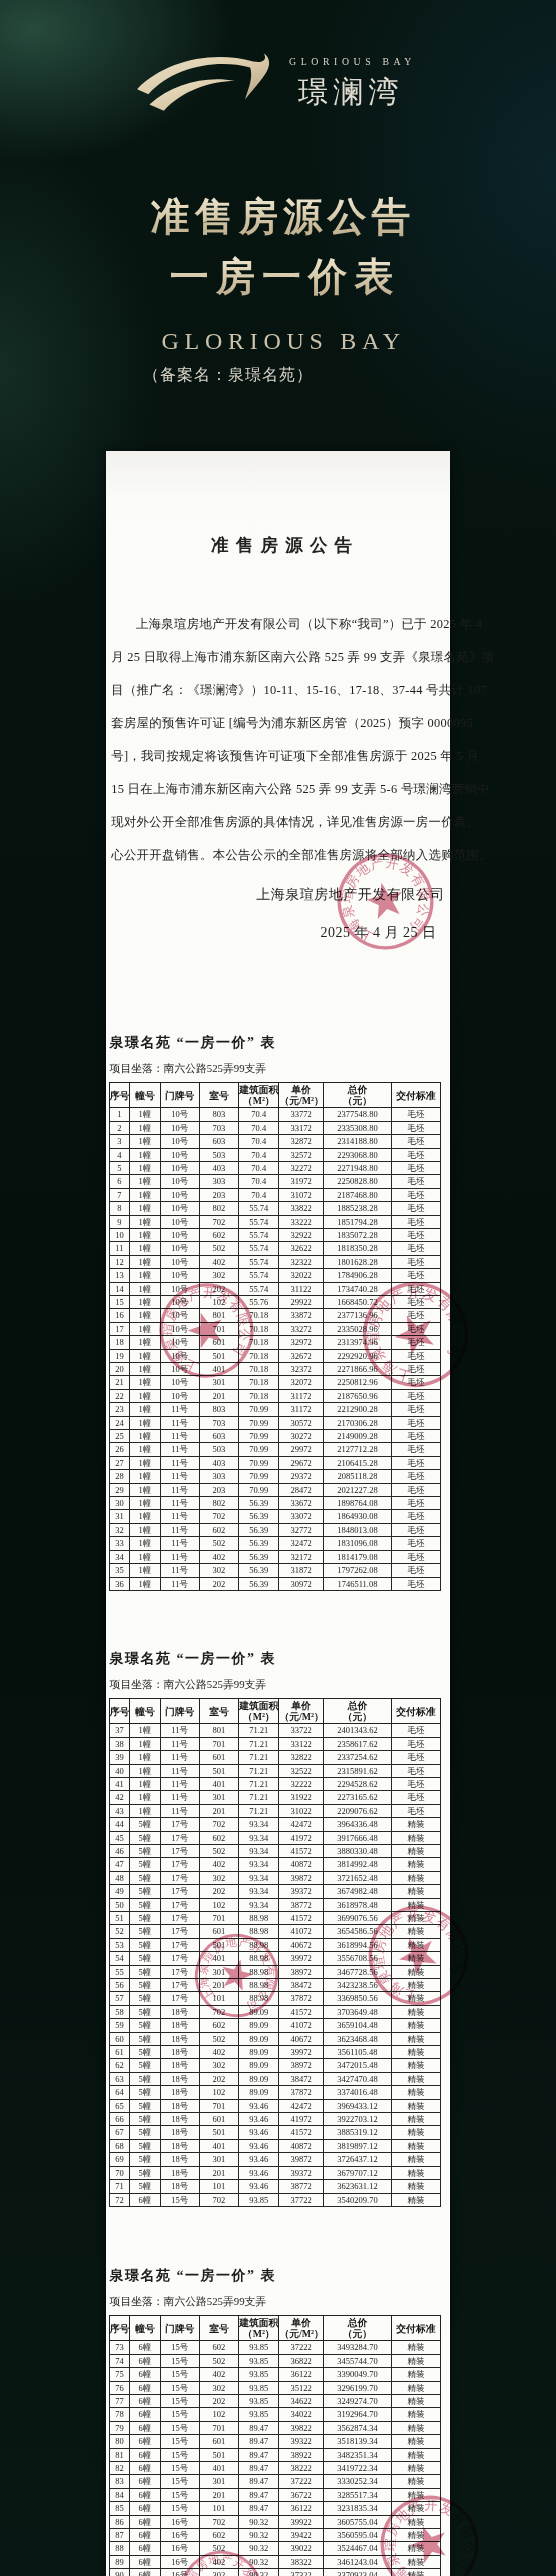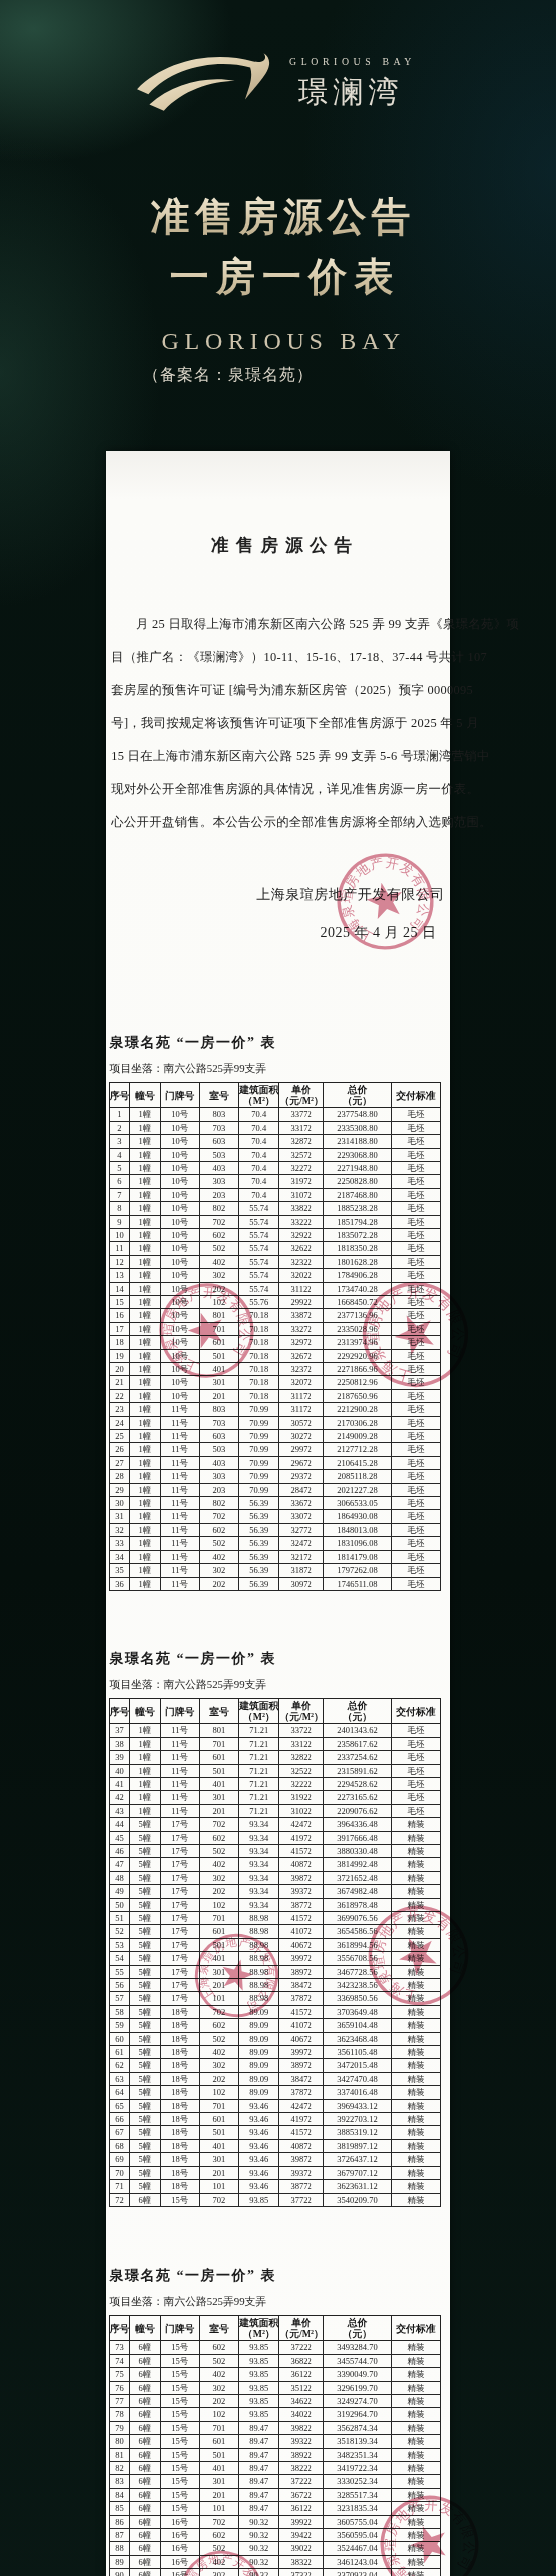--- a/index.html
+++ b/index.html
@@ -74,20 +74,21 @@
     </div>
     <div class="hero-title t1">准售房源公告</div>
     <div class="hero-title t2">一房一价表</div>
     <div class="hero-en">GLORIOUS BAY</div>
     <div class="hero-record">（备案名：泉璟名苑）</div>
   </div>
 
   <div class="paper">
     <div class="doc-title">准售房源公告</div>
     <div class="doc-body">
+      <p>上海泉瑄房地产开发有限公司（以下称“我司”）已于 2025 年 4</p>
       <p>月 25 日取得上海市浦东新区南六公路 525 弄 99 支弄《泉璟名苑》项</p>
       <p>目（推广名：《璟澜湾》）10-11、15-16、17-18、37-44 号共计 107</p>
       <p>套房屋的预售许可证 [编号为浦东新区房管（2025）预字 0000095</p>
       <p>号]，我司按规定将该预售许可证项下全部准售房源于 2025 年 5 月</p>
       <p>15 日在上海市浦东新区南六公路 525 弄 99 支弄 5-6 号璟澜湾营销中</p>
       <p>现对外公开全部准售房源的具体情况，详见准售房源一房一价表。</p>
       <p>心公开开盘销售。本公告公示的全部准售房源将全部纳入选购范围。</p>
     </div>
     <div class="doc-signer">上海泉瑄房地产开发有限公司</div>
     <div class="doc-date">2025 年 4 月 25 日</div>
@@ -412,21 +413,21 @@
               <td>2021227.28</td>
               <td>毛坯</td>
             </tr>
             <tr>
               <td>30</td>
               <td>1幢</td>
               <td>11号</td>
               <td>802</td>
               <td>56.39</td>
               <td>33672</td>
-              <td>3066533.05</td>
+              <td>1898764.08</td>
               <td>毛坯</td>
             </tr>
             <tr>
               <td>31</td>
               <td>1幢</td>
               <td>11号</td>
               <td>702</td>
               <td>56.39</td>
               <td>33072</td>
               <td>1864930.08</td>

